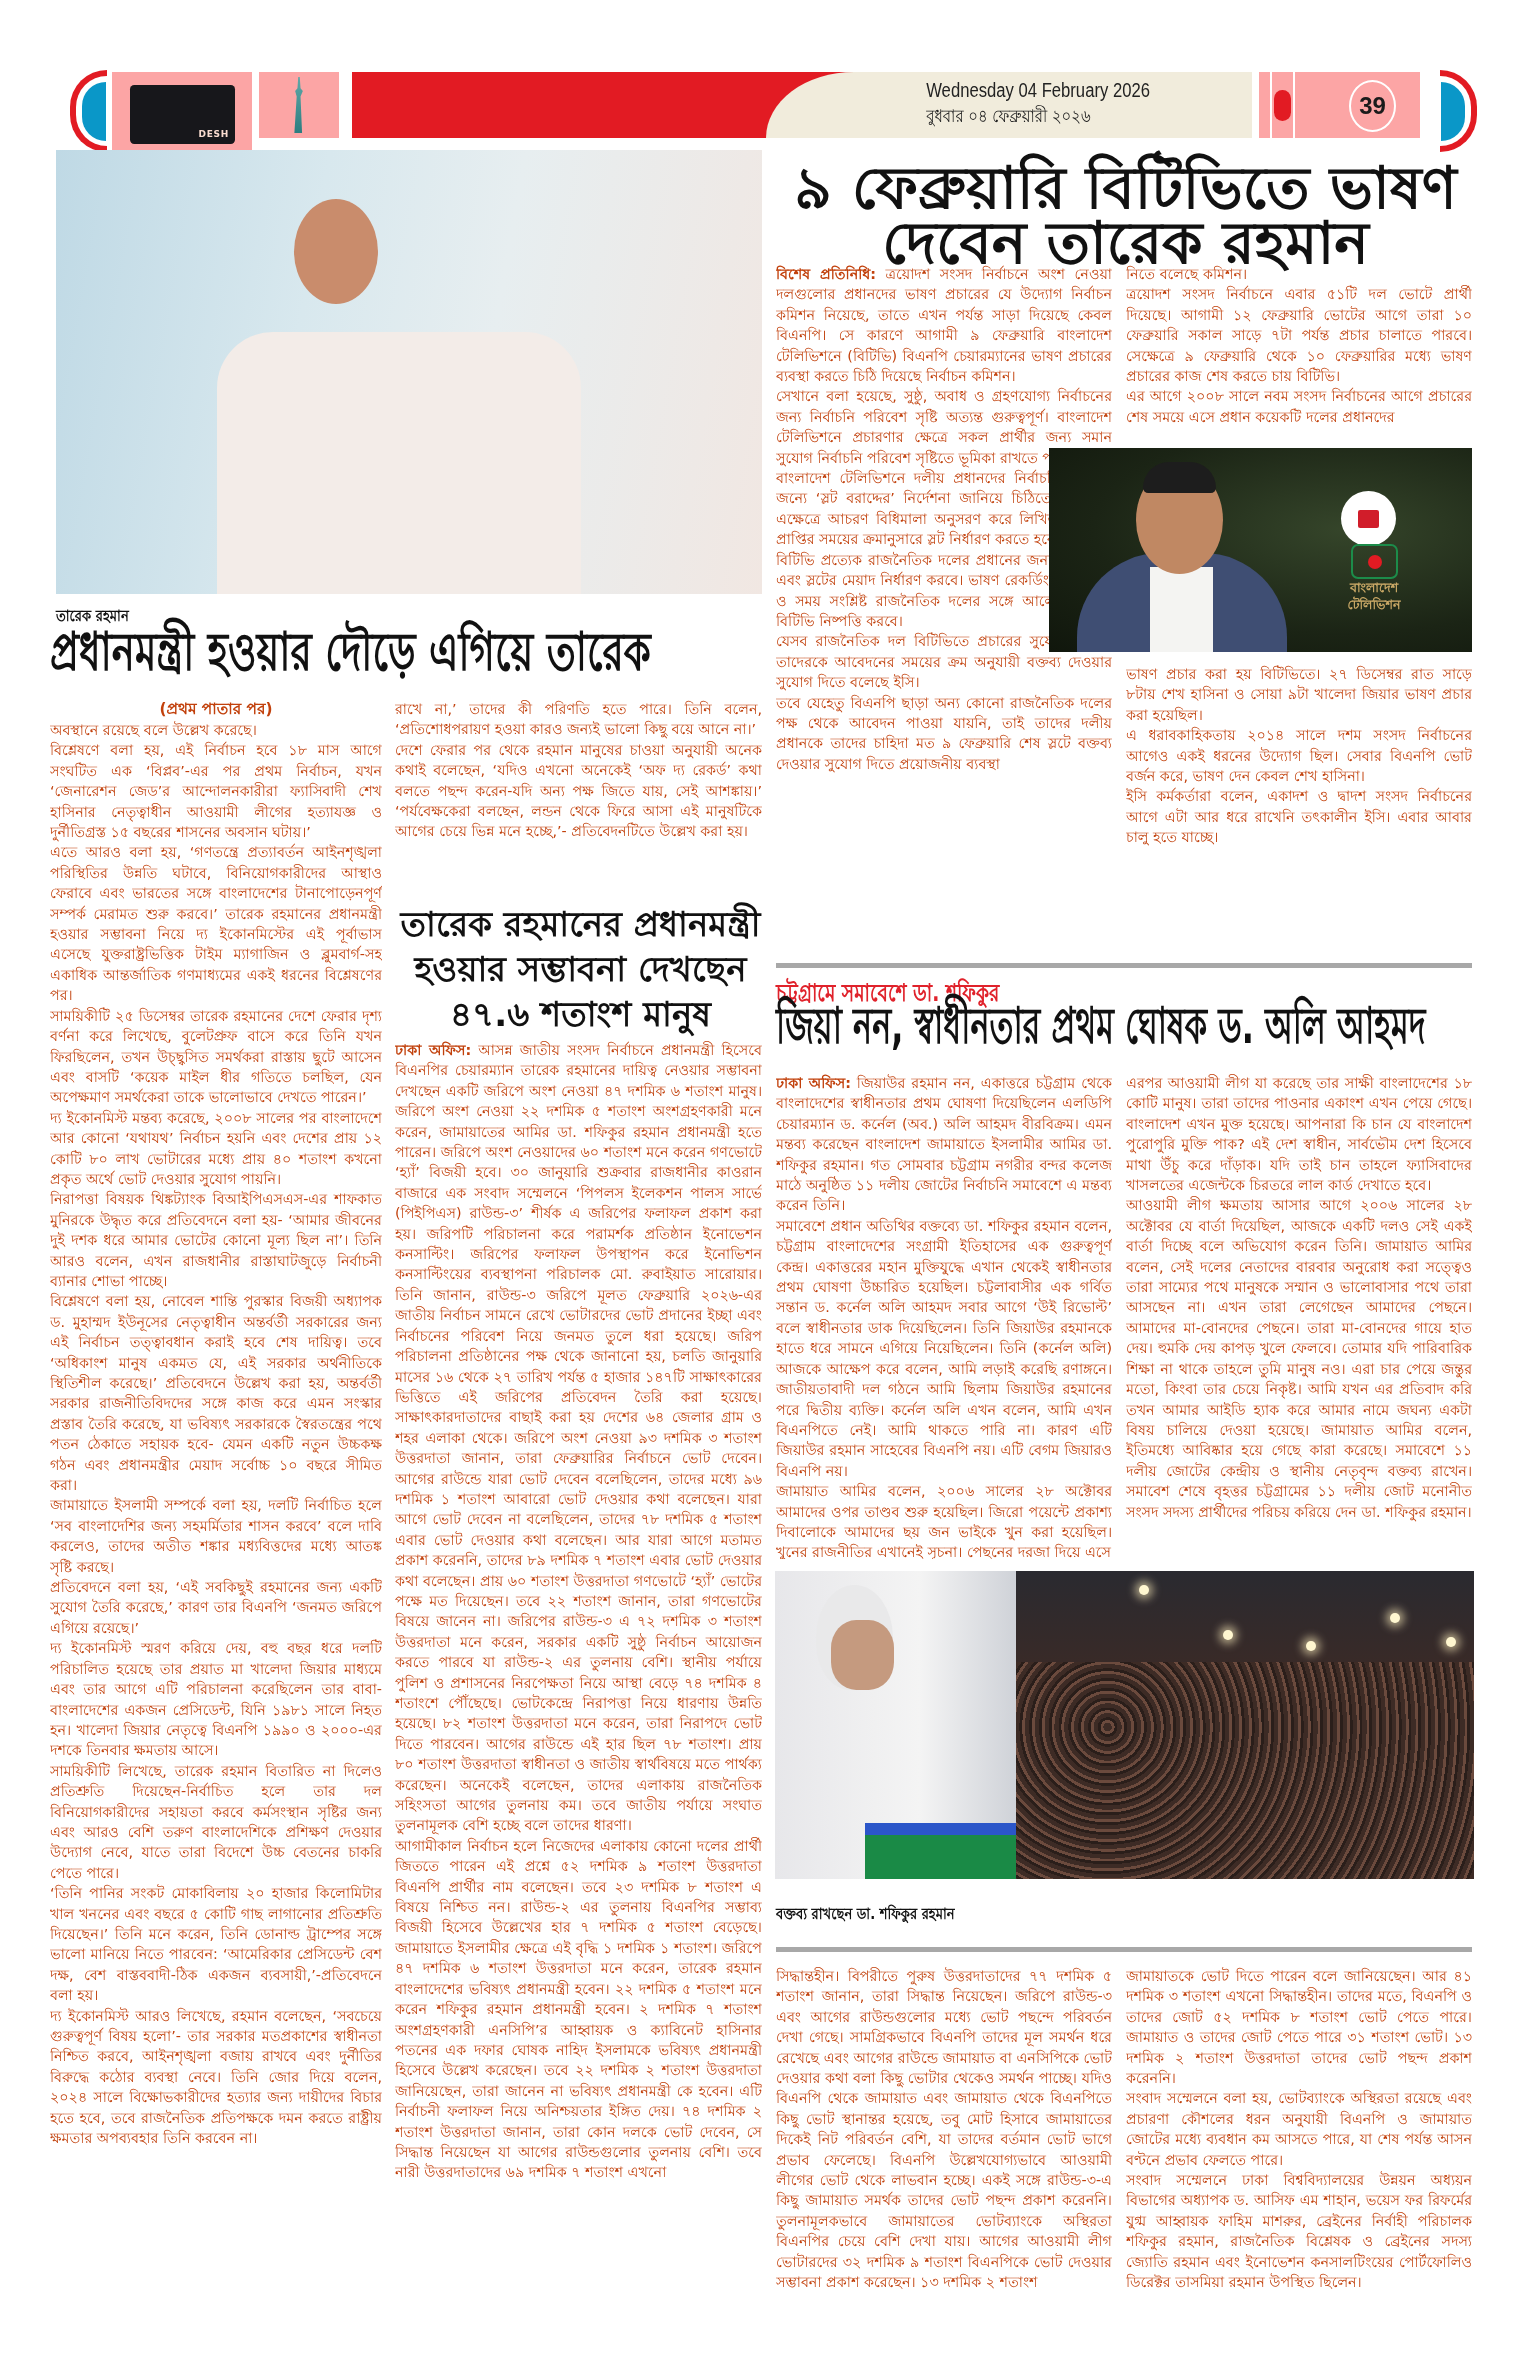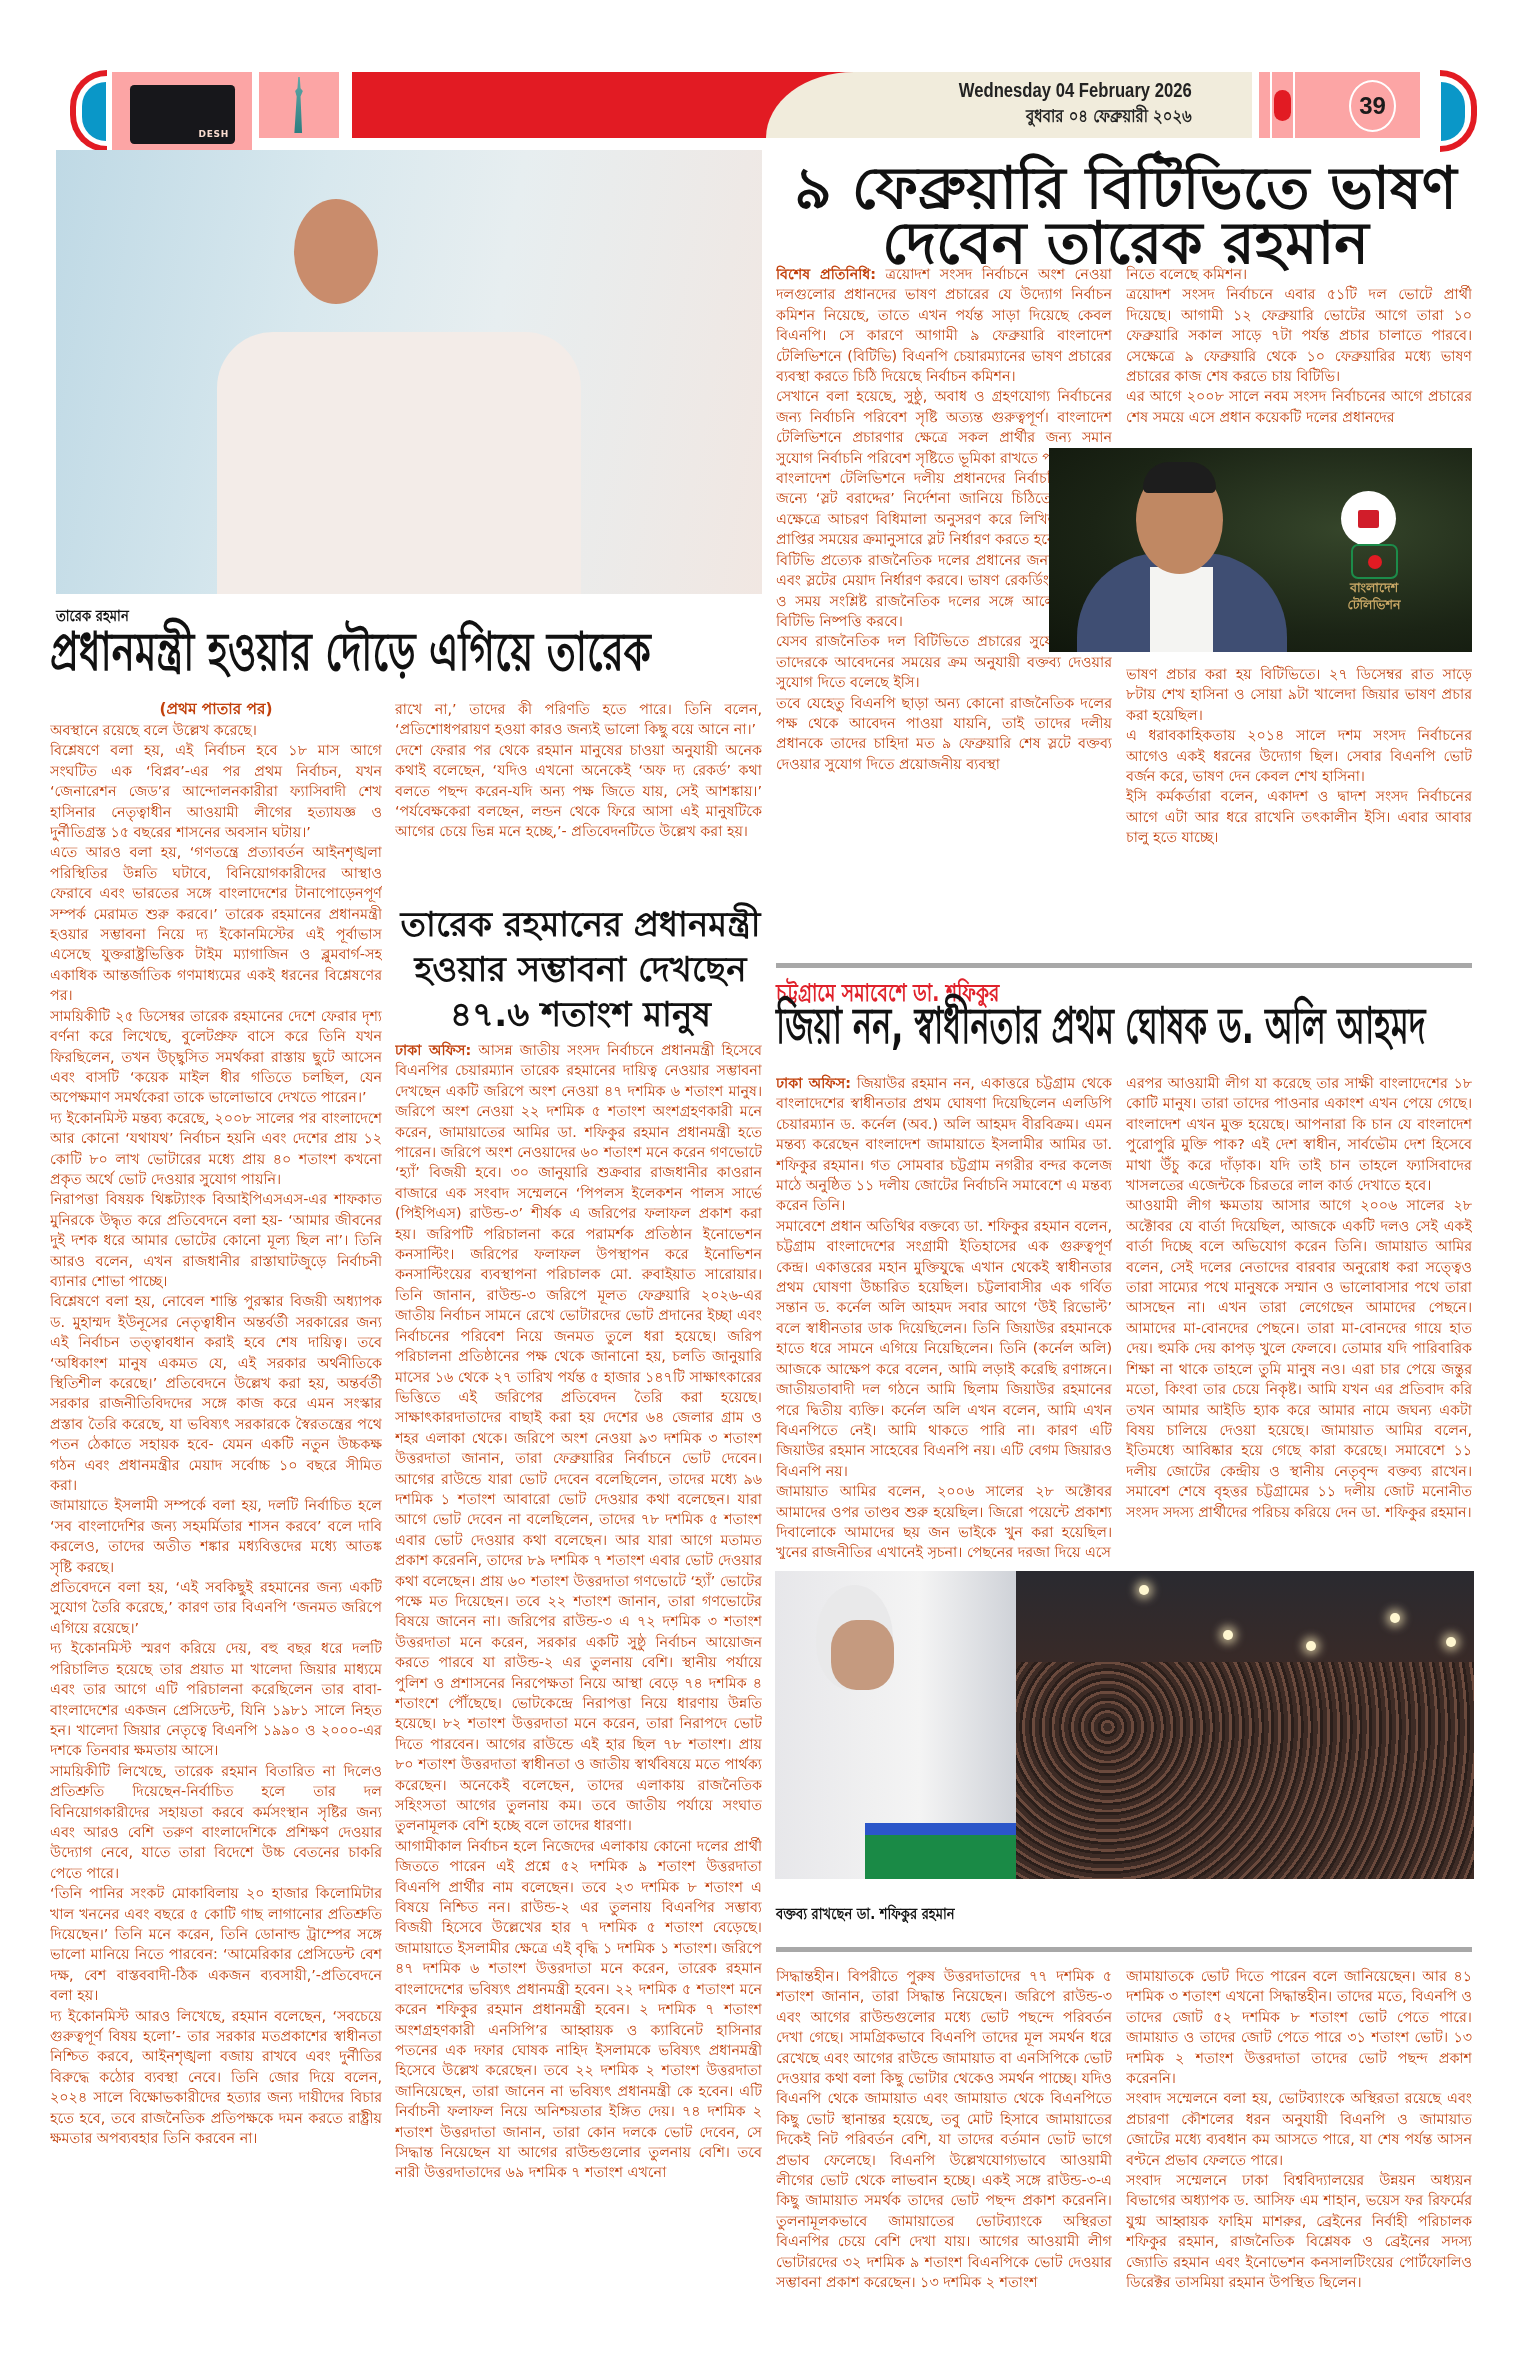--- a/index.html
+++ b/index.html
@@ -12,21 +12,21 @@
   .ring-left .inner{left:5.6px;border-radius:35px 0 0 35px;}
   .ring-right{left:1440px;border-radius:0 42px 42px 0;border-left:none;}
   .ring-right .inner{right:5.6px;border-radius:0 35px 35px 0;}
   .peach{background:#fca5a5;}
   .logo-box{left:112px;top:72px;width:140px;height:84px;display:flex;align-items:center;justify-content:center;}
   .logo-mark{width:105px;height:59px;background:#17171b;border-radius:4.2px;color:#fadcd0;font-weight:bold;font-size:9px;display:flex;align-items:flex-end;justify-content:flex-end;padding:0 5.6px 4.2px 0;box-sizing:border-box;letter-spacing:0.7px;}
   .statue-box{left:259px;top:72px;width:80px;height:66px;display:flex;align-items:center;justify-content:center;}
   .statue{width:15.4px;height:56px;background:linear-gradient(#5fa8a8,#2c7d80);clip-path:polygon(45% 0,55% 0,60% 20%,75% 25%,60% 35%,70% 100%,20% 100%,35% 35%,25% 25%,40% 20%);}
   .red-band{left:352px;top:72px;width:559px;height:66px;background:#e21b23;}
   .cream-band{left:766px;top:72px;width:486px;height:66px;background:#f1ecdc;border-top-left-radius:168px 126px;}
-  .date-box{left:881px;top:77px;width:336px;height:56px;text-align:right;font-weight:bold;color:#222;}
+  .date-box{left:901px;top:77px;width:336px;height:56px;text-align:left;font-weight:normal;color:#222;}
   .date-en{font-family:"Liberation Sans",sans-serif;font-size:19.6px;line-height:26.6px;transform:scaleX(0.85);}
   .date-bn{font-size:17.5px;line-height:25px;transform:scaleX(0.85);}
   .flag-box{left:1259px;top:72px;width:161px;height:66px;}
   .flag-pole{position:absolute;left:10.5px;top:0;width:21px;height:66px;border-left:2.1px solid #fff;border-right:2.1px solid #fff;}
   .flag-dot{position:absolute;left:15.4px;top:17.5px;width:17px;height:31px;border-radius:8.4px;background:#e21b23;}
   .pg-circle{position:absolute;left:90px;top:8.4px;width:43px;height:48px;border-radius:50%;border:2.8px solid #fff;display:flex;align-items:center;justify-content:center;font-family:"Liberation Sans",sans-serif;font-weight:bold;font-size:24px;color:#1b1b1b;}
 
   
   .photo{position:absolute;overflow:hidden;}
   .photo-speaker{left:56px;top:150px;width:706px;height:444px;background:linear-gradient(100deg,#bfd9e5 0%,#d8e8ee 35%,#e7eef0 60%,#f1e7e2 100%);}

